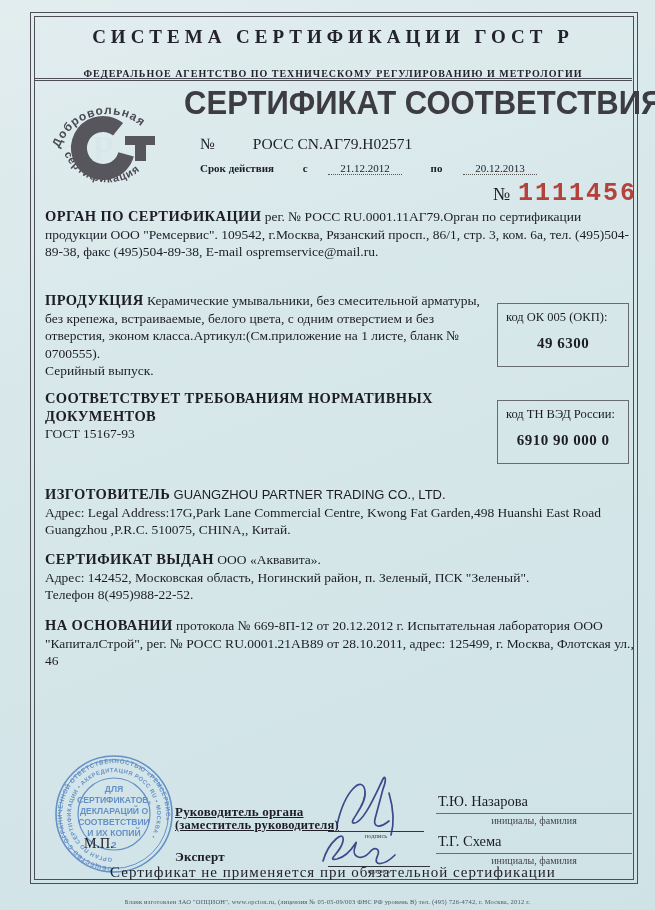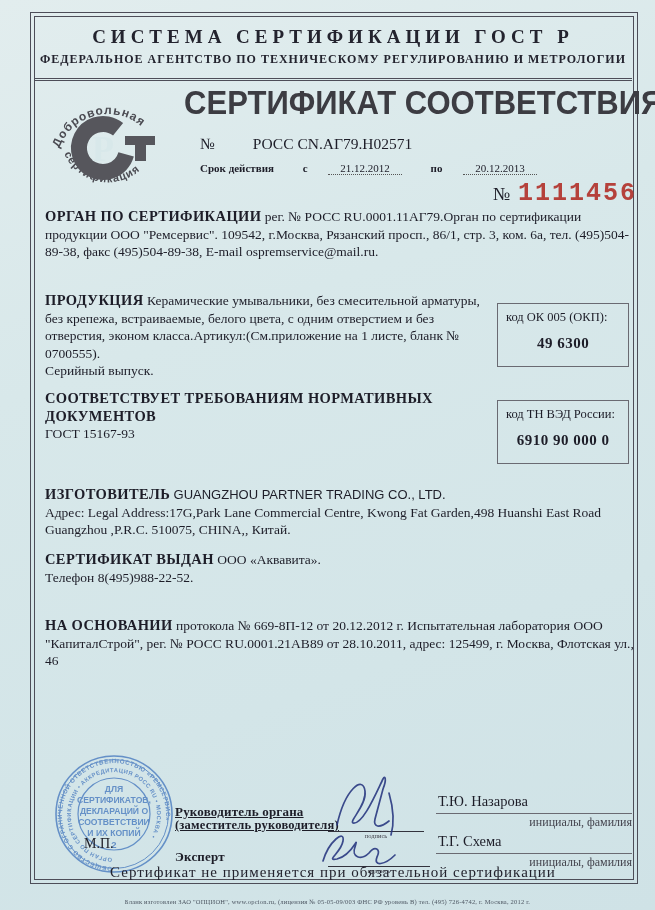--- a/index.html
+++ b/index.html
@@ -8,21 +8,21 @@
     background:linear-gradient(160deg,#e2edee 0%,#d8e8ea 35%,#d3e5e8 70%,#cfe2e6 100%);
     font-family:"Liberation Serif",serif; color:#1d1d28;
   }
   .frame-outer{position:absolute; left:30px; top:12px; width:606px; height:870px;
     border:1.5px solid #4d4d58; pointer-events:none;}
   .frame-inner{position:absolute; left:34px; top:16px; width:598px; height:862px;
     border:1px solid #4d4d58; pointer-events:none;}
   .hdr-box{position:absolute; left:34px; top:16px; width:598px; height:62px;
     border-bottom:3px double #4d4d58; text-align:center;}
   .hdr-l1{margin-top:10px; font-size:19px; font-weight:bold; letter-spacing:5px; color:#23232e;}
-  .hdr-l2{margin-top:4px; font-size:12px; font-weight:bold; letter-spacing:1px; color:#23232e;}
+  .hdr-l2{margin-top:20px; font-size:10px; font-weight:bold; letter-spacing:1px; color:#23232e;}
   .doc-title{position:absolute; left:170px; top:84px; width:470px; text-align:center;
     font-family:"Liberation Sans",sans-serif; font-weight:bold; font-size:33px;
     color:#3c3c42; transform:scaleX(.94); transform-origin:center; letter-spacing:0px; white-space:nowrap;}
   .row-num{position:absolute; left:200px; top:135px; font-size:15.5px;}
   .row-num .no{margin-right:34px;}
   .row-valid{position:absolute; left:200px; top:162px; font-size:11px; font-weight:bold;}
   .row-valid .dt{font-weight:normal; padding:0 12px; border-bottom:1px dotted #555;}
   .row-valid .sep{margin:0 18px 0 26px;}
   .blank-no{position:absolute; right:18px; top:179px; text-align:right; white-space:nowrap;}
   .blank-no .sign{font-size:18px; color:#1d1d28; margin-right:8px;}
@@ -31,21 +31,21 @@
   .sec{position:absolute; font-size:13.5px; line-height:17.5px;}
   .lbl{font-weight:bold; font-size:14.5px; letter-spacing:.4px;}
   .code-box{position:absolute; left:497px; width:130px; height:62px; border:1px solid #6a6a72;
     font-size:12.5px;}
   .code-box .cb-lbl{margin:6px 0 0 8px;}
   .code-box .cb-val{margin-top:10px; text-align:center; font-size:15px; letter-spacing:.5px;font-weight:bold;}
   .sig-role{position:absolute; font-weight:bold; font-size:13px; text-decoration:underline; letter-spacing:.2px;}
   .sig-line{position:absolute; border-top:1.2px solid #33333d;}
   .sig-cap{position:absolute; font-size:6.5px; color:#44444e; text-align:center;}
   .sig-name{position:absolute; font-size:14.5px;}
-  .name-cap{position:absolute; font-size:12px; color:#44444e; text-align:right;}
+  .name-cap{position:absolute; font-size:10px; color:#44444e; text-align:center;}
   .mp{position:absolute; left:84px; top:836px; font-size:14px; color:#20202a;}
   .bottom-note{position:absolute; left:34px; top:864px; width:598px; text-align:center;
     font-size:15px; letter-spacing:1px; color:#23232e;}
   .fine-print{position:absolute; left:0; top:898px; width:655px; text-align:center;
     font-size:6.5px; color:#4d5662; letter-spacing:.2px;}
   .abs{position:absolute;}
   .stamp-wrap{position:absolute; left:48px; top:750px; width:132px; height:130px; opacity:.82;}
   .sig-ink{position:absolute; left:315px; top:763px; width:135px; height:112px;}
 </style>
 </head>
@@ -133,20 +133,21 @@
       <span style="font-family:'Liberation Sans',sans-serif; font-size:13px;">GUANGZHOU PARTNER TRADING CO., LTD.</span>
     </div>
     <div>Адрес: Legal Address:17G,Park Lane Commercial Centre, Kwong Fat Garden,498 Huanshi East Road Guangzhou ,P.R.C. 510075, CHINA,, Китай.</div>
   </div>
 
   <div class="sec" style="left:45px; top:551px; width:600px;">
     <div>
       <span class="lbl">СЕРТИФИКАТ ВЫДАН</span>
       <span>ООО «Аквавита».</span>
     </div>
+    <div>Адрес: 142452, Московская область, Ногинский район, п. Зеленый, ПСК "Зеленый".</div>
     <div>Телефон 8(495)988-22-52.</div>
   </div>
 
   <div class="sec" style="left:45px; top:617px; width:600px;">
     <span class="lbl">НА ОСНОВАНИИ</span>
     <span>протокола № 669-8П-12 от 20.12.2012 г. Испытательная лаборатория ООО "КапиталСтрой", рег. № РОСС RU.0001.21АВ89 от 28.10.2011, адрес: 125499, г. Москва, Флотская ул., 46</span>
   </div>
 
 
   <svg class="stamp-wrap" viewBox="0 0 132 130">

